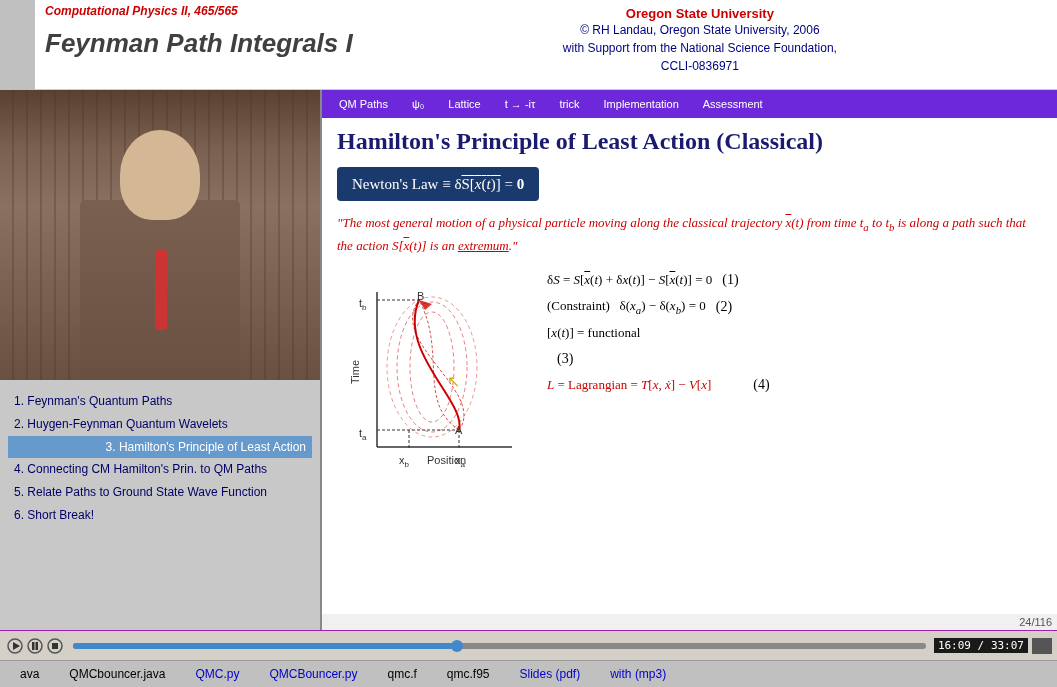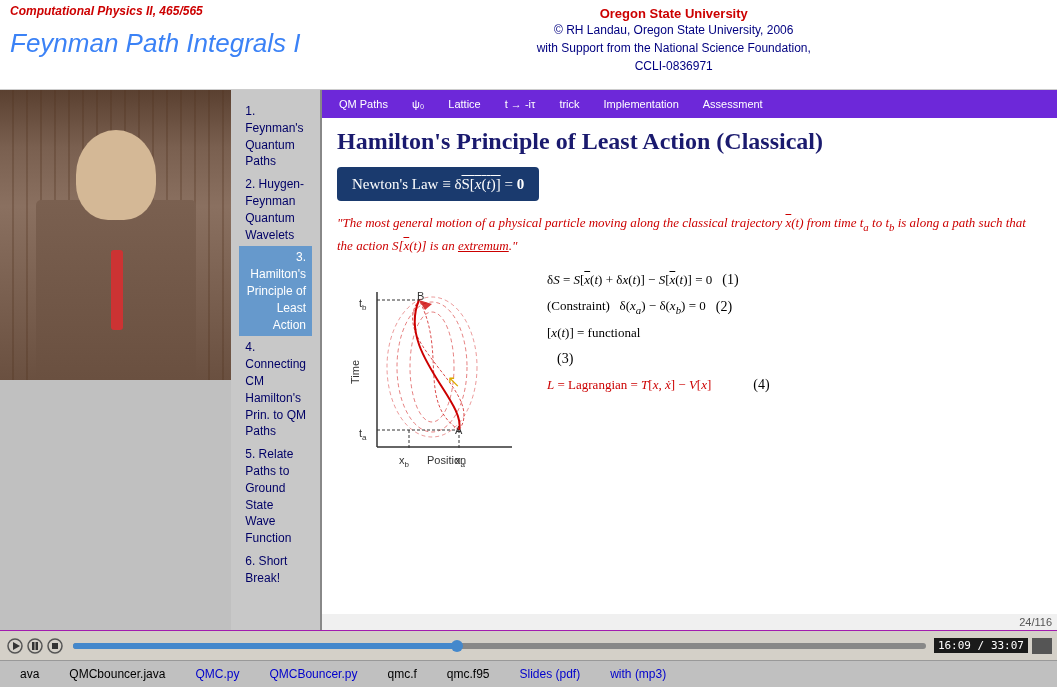--- a/index.html
+++ b/index.html
@@ -15,36 +15,37 @@
 
     
     .header {
       background: #ffffff;
       padding: 4px 10px;
       display: flex;
       justify-content: space-between;
       align-items: flex-start;
       border-bottom: 1px solid #ccc;
       height: 90px;
+      margin-left: 35px;
     }
     .header-left {
       display: flex;
       flex-direction: column;
     }
     .course-title {
       color: #cc0000;
       font-style: italic;
       font-size: 12px;
       font-weight: bold;
     }
     .page-title {
-      color: #3b82f6;
+      color: #404040;
       font-style: italic;
       font-size: 26px;
-      font-weight: normal;
+      font-weight: bold;
       margin-top: 10px;
     }
     .header-center {
       text-align: center;
       flex: 1;
       padding-top: 2px;
     }
     .university-name {
       color: #cc0000;
       font-weight: bold;
@@ -60,21 +61,21 @@
     .main {
       display: flex;
       height: 540px;
       background: #b0b0b0;
     }
 
     
     .left-panel {
       width: 320px;
       display: flex;
-      flex-direction: row;
+      flex-direction: column;
       background: #c0c0c0;
     }
     .video-area {
       width: 320px;
       height: 290px;
       background: #1a1a1a;
       position: relative;
       overflow: hidden;
     }
     .video-placeholder {

